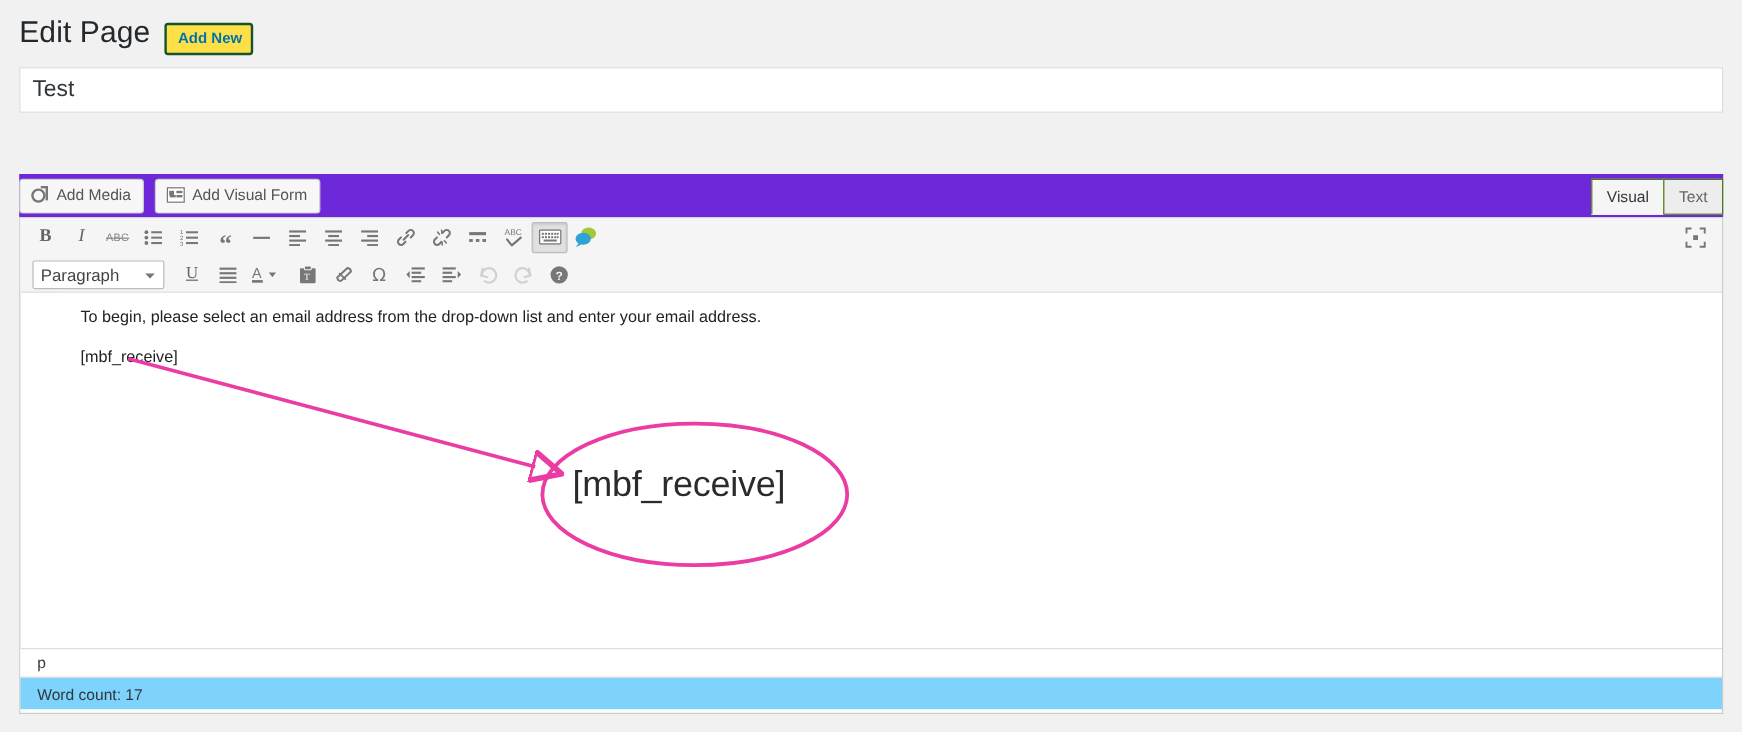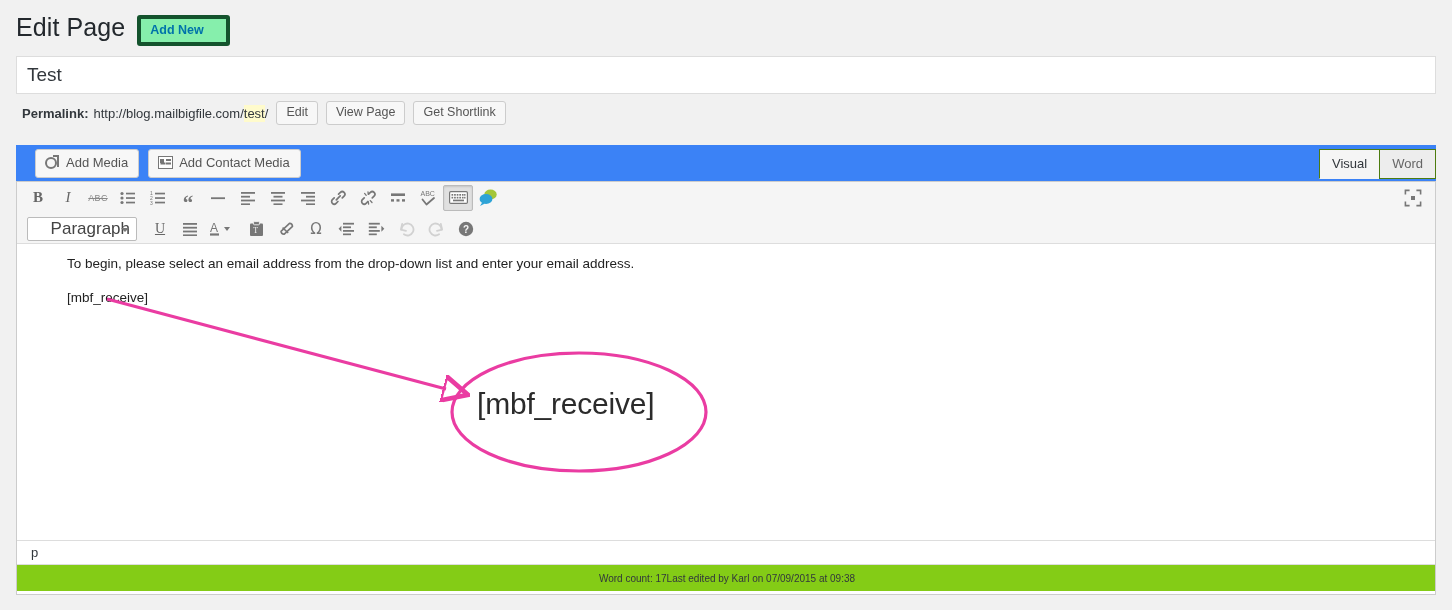--- a/index.html
+++ b/index.html
@@ -30,27 +30,27 @@
   }
   .page-title {
     font-size: 25px;
     font-weight: normal;
     color: #23282d;
     line-height: 34px;
     letter-spacing: .1px;
   }
   .add-new-btn {
     display: inline-block;
-    background: #86efac;
-    border: 4px solid #14532d;
+    background: #fde047;
+    border: 2px solid #14532d;
     border-radius: 3px;
     color: #0073aa;
     font-size: 12.5px;
     font-weight: bold;
-    padding: 4px 22px 5px 9px;
+    padding: 4px 7px 5px 9px;
     line-height: 14px;
     cursor: pointer;
     position: relative;
     top: 2px;
   }
 
   
   .title-field {
     position: absolute;
     left: 16px; top: 56px;
@@ -101,25 +101,24 @@
     position: absolute;
     left: 16px; top: 145px;
     width: 1420px;
     height: 450px;
   }
 
   
   .media-bar {
     position: relative;
     height: 36px;
-    background: #3b82f6;
+    background: #6d28d9;
     display: flex;
     align-items: center;
     gap: 9px;
-    padding-left: 19px;
   }
   .media-btn {
     display: inline-flex;
     align-items: center;
     gap: 6px;
     background: #f7f7f7;
     border: 1px solid #ccc;
     border-radius: 3px;
     color: #555;
     font-size: 13px;
@@ -224,31 +223,30 @@
     border: 1px solid #bbb;
     background: #e0e0e0;
     box-shadow: inset 0 1px 2px rgba(0,0,0,.12);
   }
   .tb-btn.disabled { opacity: .38; }
 
   .tb-select {
     width: 110px; height: 24px;
     border: 1px solid #bbb;
     background: #fff;
-    font-size: 17px;
+    font-size: 14px;
     color: #444;
     display: flex;
     align-items: center;
     padding: 0 6px;
     position: relative;
     margin-right: 8px;
     margin-left: 4px;
     cursor: pointer;
     border-radius: 2px;
-    justify-content: flex-end;
   }
   .tb-select .caret {
     position: absolute; right: 7px; top: 10px;
     width: 0; height: 0;
     border-left: 4px solid transparent;
     border-right: 4px solid transparent;
     border-top: 4px solid #777;
   }
 
   .fullscreen-btn {
@@ -281,25 +279,25 @@
     border-top: 1px solid #ddd;
     background: #fff;
     font-size: 13px;
     color: #32373c;
     display: flex; align-items: center;
     padding-left: 14px;
   }
   .status-bar {
     height: 27px;
     border-top: 1px solid #ddd;
-    background: #84cc16;
-    font-size: 10px;
+    background: #7dd3fc;
+    font-size: 13px;
     color: #32373c;
     display: flex; align-items: center;
-    justify-content: center;
+    justify-content: flex-start;
     padding: 0 12px 0 14px;
   }
 
   
   .annotation-layer {
     position: absolute;
     left: 0; top: 0;
     width: 1452px; height: 610px;
     pointer-events: none;
   }
@@ -320,45 +318,38 @@
 
   <div class="page-header">
     <span class="page-title">Edit Page</span>
     <span class="add-new-btn">Add New</span>
   </div>
 
   <div class="title-field">
     <span class="title-value">Test</span>
   </div>
 
-  <div class="permalink-row">
-    <span class="permalink-label">Permalink:</span>
-    <span class="permalink-url"><span>http://blog.mailbigfile.com/</span><span class="slug">test</span><span>/</span></span>
-    <span class="pl-btn">Edit</span>
-    <span class="pl-btn">View Page</span>
-    <span class="pl-btn">Get Shortlink</span>
-  </div>
 
   <div class="editor-wrap">
 
     <div class="media-bar">
       <span class="media-btn">
         <span class="ico-addmedia">
             <i></i>
           </span>
         <span>Add Media</span>
       </span>
       <span class="media-btn">
         <span class="ico-contactform"></span>
-        <span>Add Contact Media</span>
+        <span>Add Visual Form</span>
       </span>
 
       <div class="editor-tabs">
         <div class="etab active">Visual</div>
-        <div class="etab">Word</div>
+        <div class="etab">Text</div>
       </div>
     </div>
 
     <div class="editor-box">
 
       <div class="toolbar">
 
         <div class="tb-row">
 
           <div class="tb-btn">
@@ -612,21 +603,20 @@
         <p>To begin, please select an email address from the drop-down list and enter your email address.</p>
         <p>[mbf_receive]</p>
       </div>
 
       <div class="path-bar">
         <span>p</span>
       </div>
 
       <div class="status-bar">
         <span>Word count: 17</span>
-        <span>Last edited by Karl on 07/09/2015 at 09:38</span>
       </div>
     </div>
   </div>
 
   <div class="annotation-layer">
     <svg width="1452" height="610" viewBox="0 0 1452 610" style="position:absolute;left:0;top:0;">
       <defs>
         <marker id="pinkArrow" markerWidth="9" markerHeight="9" refX="1" refY="4.5" orient="auto">
           <path d="M0,0.4 L8.4,4.5 L0,8.6 Z" fill="none" stroke="#EA3CA2" stroke-width="1.5"></path>
         </marker>

